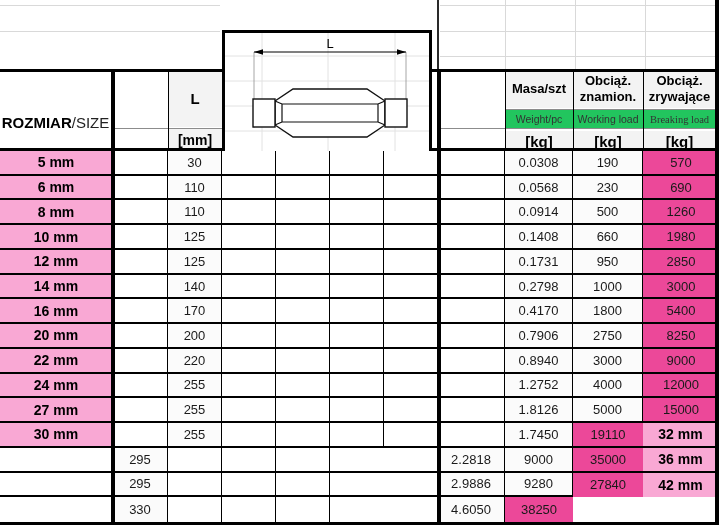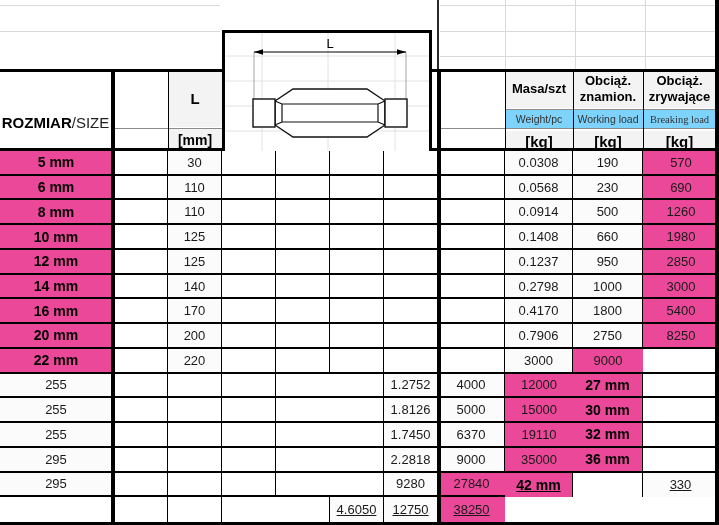--- a/index.html
+++ b/index.html
@@ -20,34 +20,34 @@
   
   .header{position:absolute;left:0;top:70px;width:719px;height:80px;}
   .hcell{position:absolute;display:flex;align-items:center;justify-content:center;
          text-align:center;box-sizing:border-box;}
   .hc-rozmiar{left:0;top:0;width:111px;height:104px;font-size:15px;letter-spacing:0;}
   .hc-rozmiar .b{font-weight:bold;}
   .hc-rozmiar .lt{font-weight:400;color:#222;}
   .hc-l{left:168px;top:0;width:54px;height:57px;font-weight:bold;font-size:15px;background:#f3f3f3;}
   .hc-lunit{left:168px;top:59px;width:54px;height:21px;font-weight:bold;font-size:14px;background:#f3f3f3;}
   .hc-pl{top:0;height:38px;flex-direction:column;font-weight:bold;font-size:13px;line-height:16px;background:#f3f3f3;}
-  .hc-en{top:40px;height:18px;font-size:10.5px;color:#333;background:#7dd3fc;}
+  .hc-en{top:40px;height:18px;font-size:10.5px;color:#333;background:#22c55e;}
   .hc-unit{top:61px;height:21px;font-weight:bold;font-size:15px;background:#f3f3f3;}
   .grayline{position:absolute;background:#8c8c8c;height:1px;}
   .hv{position:absolute;width:1px;background:#000;top:0;height:80px;}
 
   
   .datagrid{position:absolute;left:0;top:151px;width:719px;height:371px;display:grid;
             grid-template-columns:113px 55px 54px 54px 54px 54px 54px 67px 68px 70px auto;
             grid-template-rows:repeat(15,1fr);}
   .cell{display:flex;align-items:center;justify-content:center;box-sizing:border-box;
         border-right:1px solid #000;border-bottom:2px solid #000;
         font-size:13px;color:#1a1a1a;background:#fff;}
-  .cell:nth-last-child(-n+11){border-bottom:none;text-decoration:underline;}
-  .col-size{font-weight:bold;font-size:14px;color:#000;background:#ec4899;}
+  .cell:nth-last-child(-n+11){border-bottom:none;}
+  .col-size{font-weight:bold;font-size:14px;color:#000;background:#f9a8d4;}
   .col-l,.col-num{background:#fbfbfb;}
   .col-d4{border-right:none;}
   .col-last{border-right:none;background:#ec4899;}
 
   
   .drawbox{position:absolute;left:222px;top:30px;width:210px;height:121px;background:#fff;
            border-top:3px solid #000;border-left:3px solid #000;border-right:3px solid #000;
            box-sizing:border-box;z-index:3;}
   .drawbox svg{display:block;}
   .dim-label{font-family:"Liberation Sans",sans-serif;font-size:13px;fill:#000;}
@@ -154,21 +154,21 @@
       <div class="cell col-num">660</div>
       <div class="cell col-last">1980</div>
       <div class="cell col-size">12 mm</div>
       <div class="cell col-e1"></div>
       <div class="cell col-l">125</div>
       <div class="cell col-d"></div>
       <div class="cell col-d"></div>
       <div class="cell col-d"></div>
       <div class="cell col-d4"></div>
       <div class="cell col-e2"></div>
-      <div class="cell col-num">0.1237</div>
+      <div class="cell col-num">0.1731</div>
       <div class="cell col-num">950</div>
       <div class="cell col-last">2850</div>
       <div class="cell col-size">14 mm</div>
       <div class="cell col-e1"></div>
       <div class="cell col-l">140</div>
       <div class="cell col-d"></div>
       <div class="cell col-d"></div>
       <div class="cell col-d"></div>
       <div class="cell col-d4"></div>
       <div class="cell col-e2"></div>
@@ -198,22 +198,24 @@
       <div class="cell col-num">2750</div>
       <div class="cell col-last">8250</div>
       <div class="cell col-size">22 mm</div>
       <div class="cell col-e1"></div>
       <div class="cell col-l">220</div>
       <div class="cell col-d"></div>
       <div class="cell col-d"></div>
       <div class="cell col-d"></div>
       <div class="cell col-d4"></div>
       <div class="cell col-e2"></div>
+      <div class="cell col-num">0.8940</div>
       <div class="cell col-num">3000</div>
       <div class="cell col-last">9000</div>
+      <div class="cell col-size">24 mm</div>
       <div class="cell col-e1"></div>
       <div class="cell col-l">255</div>
       <div class="cell col-d"></div>
       <div class="cell col-d"></div>
       <div class="cell col-d"></div>
       <div class="cell col-d4"></div>
       <div class="cell col-e2"></div>
       <div class="cell col-num">1.2752</div>
       <div class="cell col-num">4000</div>
       <div class="cell col-last">12000</div>
@@ -230,53 +232,52 @@
       <div class="cell col-last">15000</div>
       <div class="cell col-size">30 mm</div>
       <div class="cell col-e1"></div>
       <div class="cell col-l">255</div>
       <div class="cell col-d"></div>
       <div class="cell col-d"></div>
       <div class="cell col-d"></div>
       <div class="cell col-d4"></div>
       <div class="cell col-e2"></div>
       <div class="cell col-num">1.7450</div>
-      <div class="cell col-num">6370</div>
       <div class="cell col-last">19110</div>
       <div class="cell col-size">32 mm</div>
       <div class="cell col-e1"></div>
       <div class="cell col-l">295</div>
       <div class="cell col-d"></div>
       <div class="cell col-d"></div>
       <div class="cell col-d"></div>
       <div class="cell col-d4"></div>
       <div class="cell col-e2"></div>
       <div class="cell col-num">2.2818</div>
       <div class="cell col-num">9000</div>
       <div class="cell col-last">35000</div>
       <div class="cell col-size">36 mm</div>
       <div class="cell col-e1"></div>
       <div class="cell col-l">295</div>
       <div class="cell col-d"></div>
       <div class="cell col-d"></div>
       <div class="cell col-d"></div>
       <div class="cell col-d4"></div>
       <div class="cell col-e2"></div>
+      <div class="cell col-num">2.9886</div>
       <div class="cell col-num">9280</div>
       <div class="cell col-last">27840</div>
       <div class="cell col-size">42 mm</div>
       <div class="cell col-e1"></div>
       <div class="cell col-l">330</div>
       <div class="cell col-d"></div>
       <div class="cell col-d"></div>
       <div class="cell col-d"></div>
       <div class="cell col-d4"></div>
       <div class="cell col-e2"></div>
       <div class="cell col-num">4.6050</div>
-      <div class="cell col-num">12750</div>
       <div class="cell col-last">38250</div>
     </div>
 
   <div class="blk" style="left:0;top:69px;width:225px;height:3px;"></div>
   <div class="blk" style="left:429px;top:69px;width:290px;height:3px;"></div>
   <div class="blk" style="left:0;top:148px;width:719px;height:3px;"></div>
   <div class="blk" style="left:0;top:522px;width:719px;height:3px;"></div>
   <div class="blk" style="left:111px;top:69px;width:4px;height:456px;"></div>
   <div class="blk" style="left:437px;top:69px;width:4px;height:456px;"></div>
   <div class="blk" style="left:715px;top:0;width:4px;height:525px;"></div>

